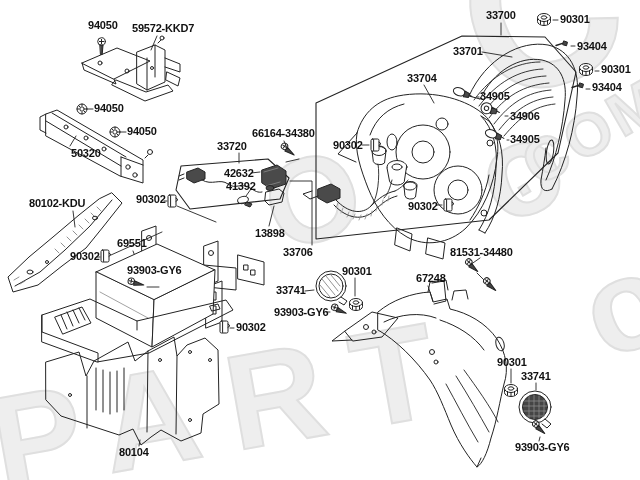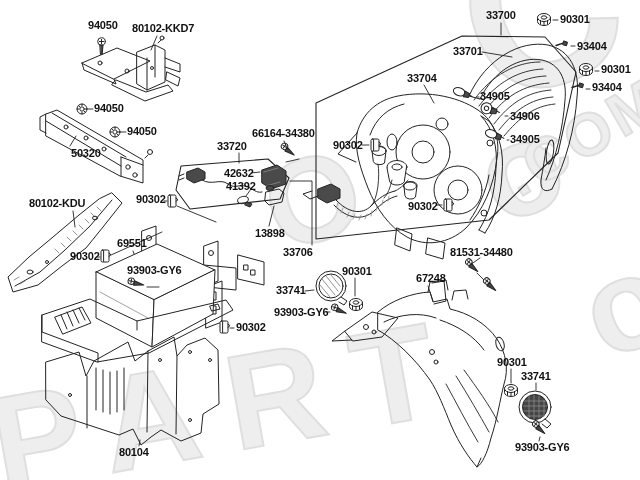--- a/index.html
+++ b/index.html
@@ -350,21 +350,21 @@
       <path class="hl" d="M529,396 v22 M534,395 v24 M539,396 v22 M544,400 v15"></path>
       <path d="M545,419 l6,5 l-4,4 l-5,-4"></path>
     </g>
     <g>
       <use href="#screw-pan" transform="translate(531,424) rotate(40 8 4)"></use>
       <line class="ld" x1="540" y1="437" x2="539" y2="441"></line>
     </g>
   </svg>
 
   <div class="lbl" style="left:88px;top:19px">94050</div>
-  <div class="lbl" style="left:132px;top:22px">80102-KKD7</div>
+  <div class="lbl" style="left:132px;top:22px">59572-KKD7</div>
   <div class="lbl" style="left:94px;top:102px">94050</div>
   <div class="lbl" style="left:127px;top:125px">94050</div>
   <div class="lbl" style="left:71px;top:147px">50320</div>
   <div class="lbl" style="left:252px;top:127px">66164-34380</div>
   <div class="lbl" style="left:217px;top:140px">33720</div>
   <div class="lbl" style="left:224px;top:167px">42632</div>
   <div class="lbl" style="left:226px;top:180px">41392</div>
   <div class="lbl" style="left:255px;top:227px">13898</div>
   <div class="lbl" style="left:283px;top:246px">33706</div>
   <div class="lbl" style="left:136px;top:193px">90302</div>

